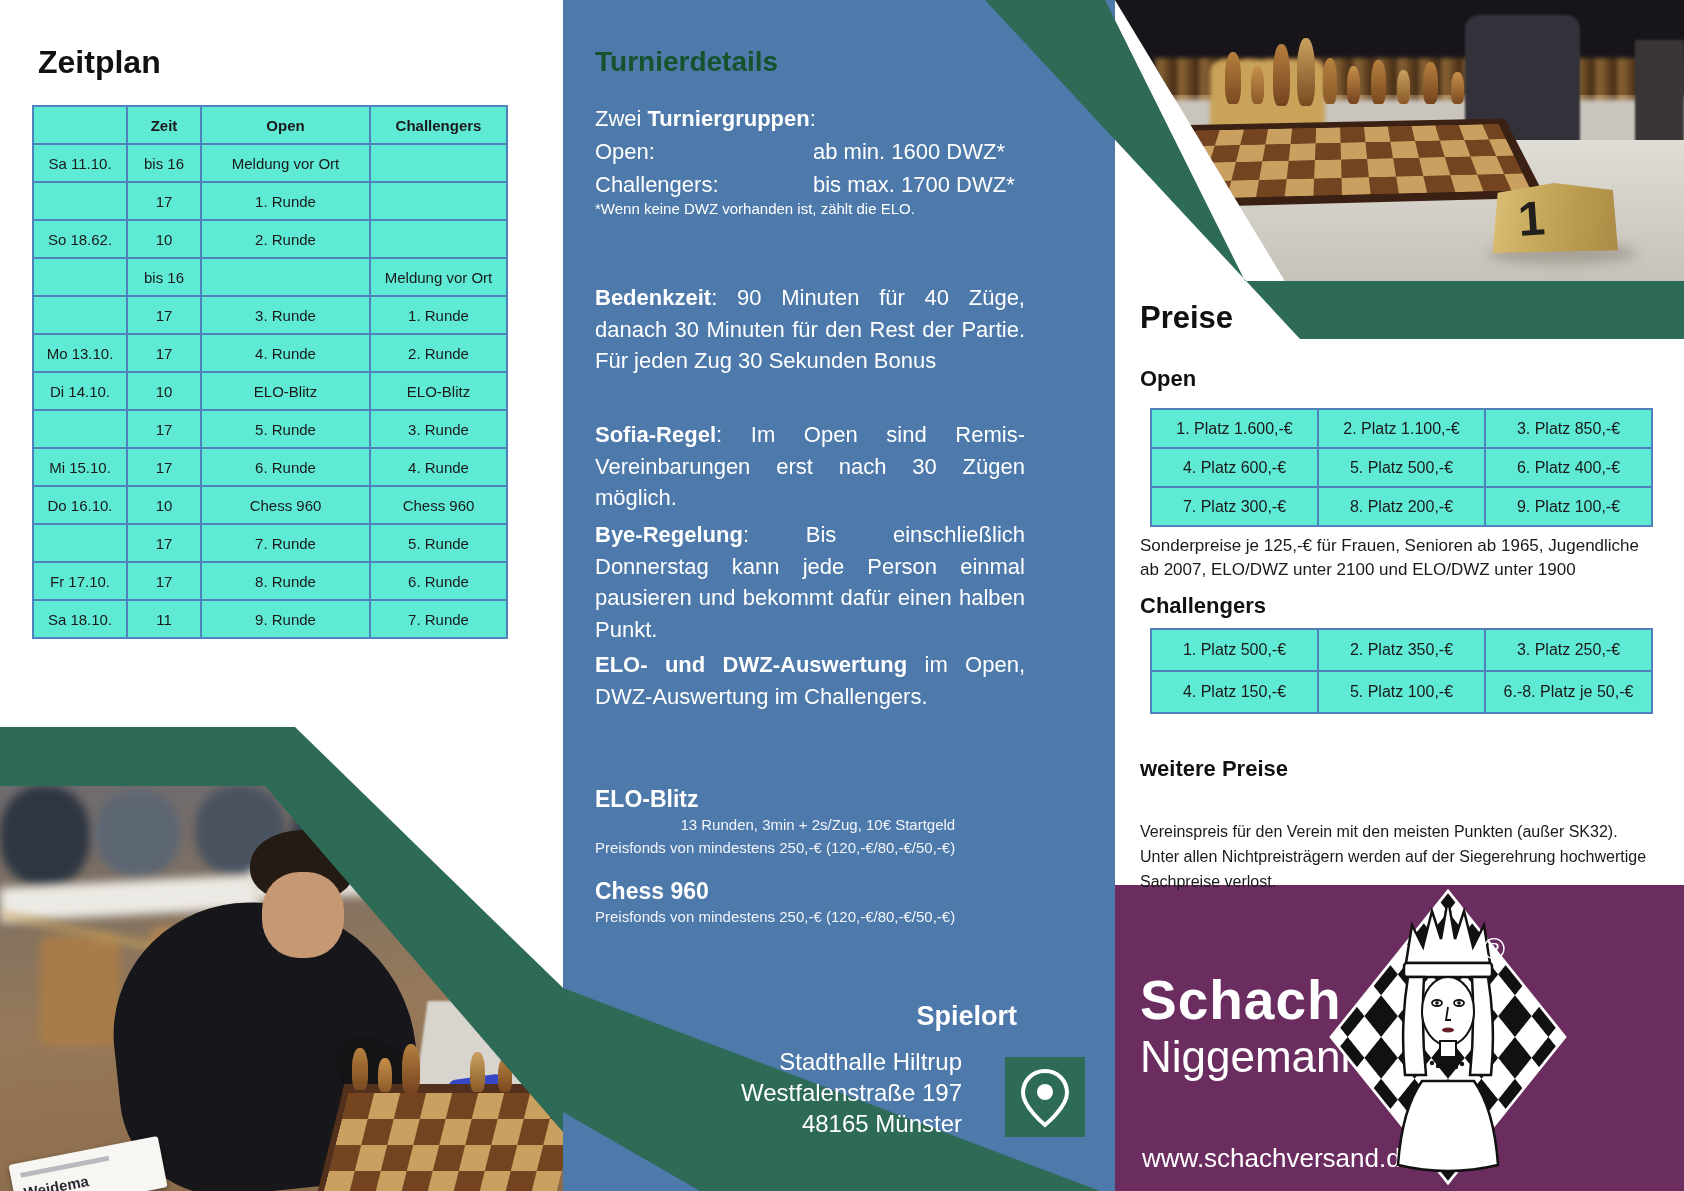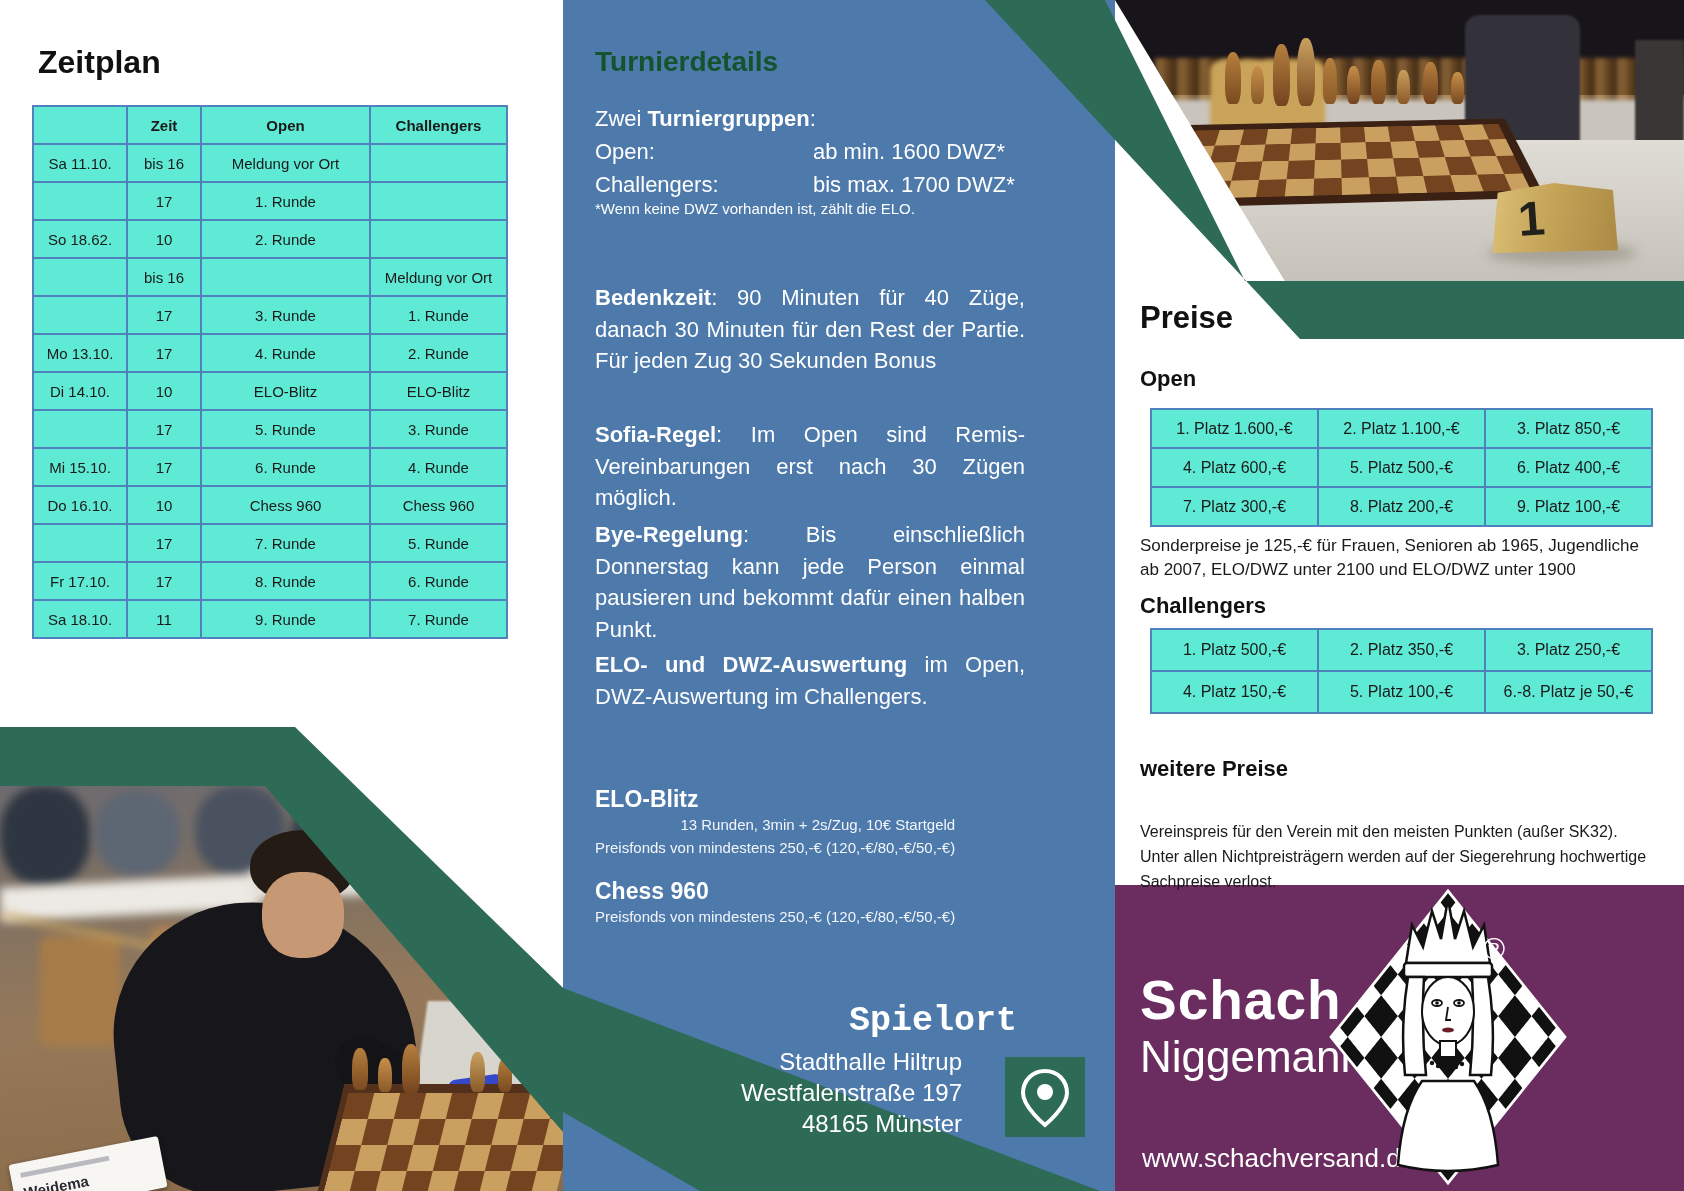--- a/index.html
+++ b/index.html
@@ -19,21 +19,21 @@
   .intro .lbl-row{display:flex;}
   .intro .lbl{width:218px;}
   .footnote{left:595px;top:200px;font-size:15px;}
   .para{left:595px;width:430px;font-size:22px;line-height:31.5px;text-align:justify;}
   .p1{top:260px;} .p2{top:397px;} .p3{top:497px;} .p4{top:627px;}
   .tages-title{left:595px;top:734px;font-size:28px;}
   .sub-head{left:595px;font-size:23px;font-weight:bold;color:#fff;z-index:10;}
   .sub-lines{left:595px;font-size:15px;line-height:23px;color:#f2f5fa;z-index:10;}
   .eb-head{top:786px;} .eb-lines{top:813px;text-align:right;}
   .c9-head{top:878px;} .c9-lines{top:905px;}
-  .spielort{left:595px;top:1001px;width:422px;text-align:right;font-size:35px;font-family:Liberation Mono, monospace;}
+  .spielort{left:595px;top:1001px;width:422px;text-align:right;font-size:27px;}
   .address{left:595px;top:1046px;width:367px;text-align:right;font-size:24px;line-height:31px;color:#fff;z-index:10;}
   .pin-box{left:1005px;top:1057px;width:80px;height:80px;background:#2d6b57;z-index:10;}
   
   .sched{left:32px;top:105px;z-index:10;}
   table{border-collapse:collapse;background:#5eead4;padding-left:36px;}
   .sched table td,.sched table th{border:2px solid #4f81bd;font-size:15px;text-align:center;
      height:36px;padding:0 2px;color:#1a1a1a;}
   .sched th{font-weight:bold;}
   .sched .c0{width:88px;} .sched .c1{width:68px;} .sched .c2{width:163px;} .sched .c3{width:131px;}
   

